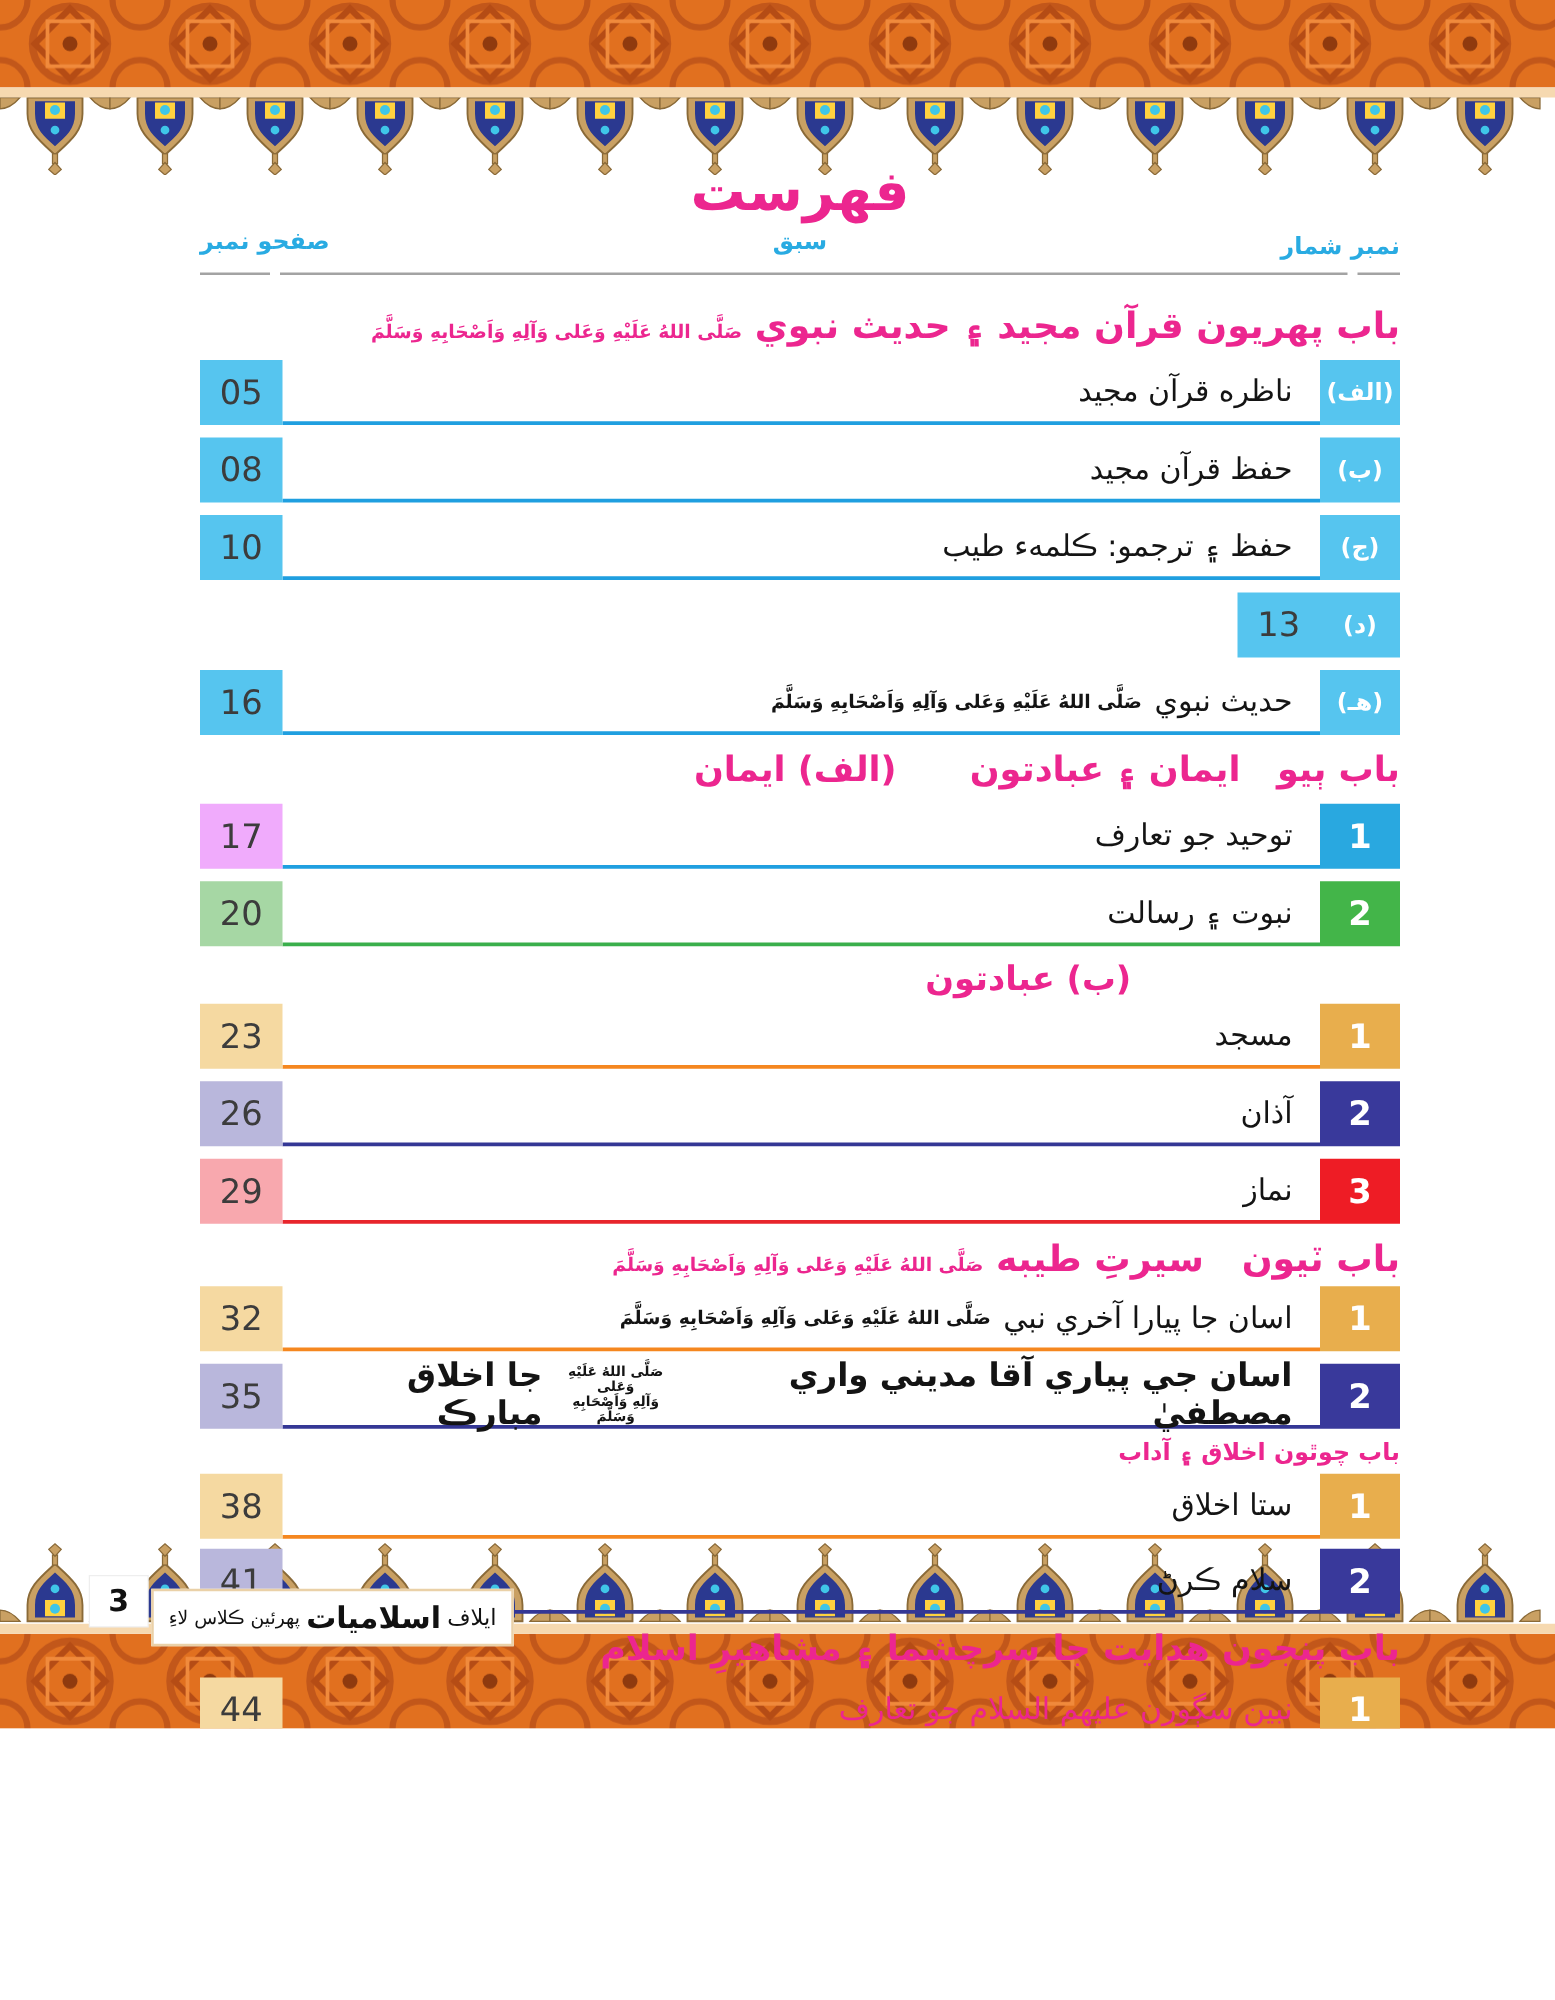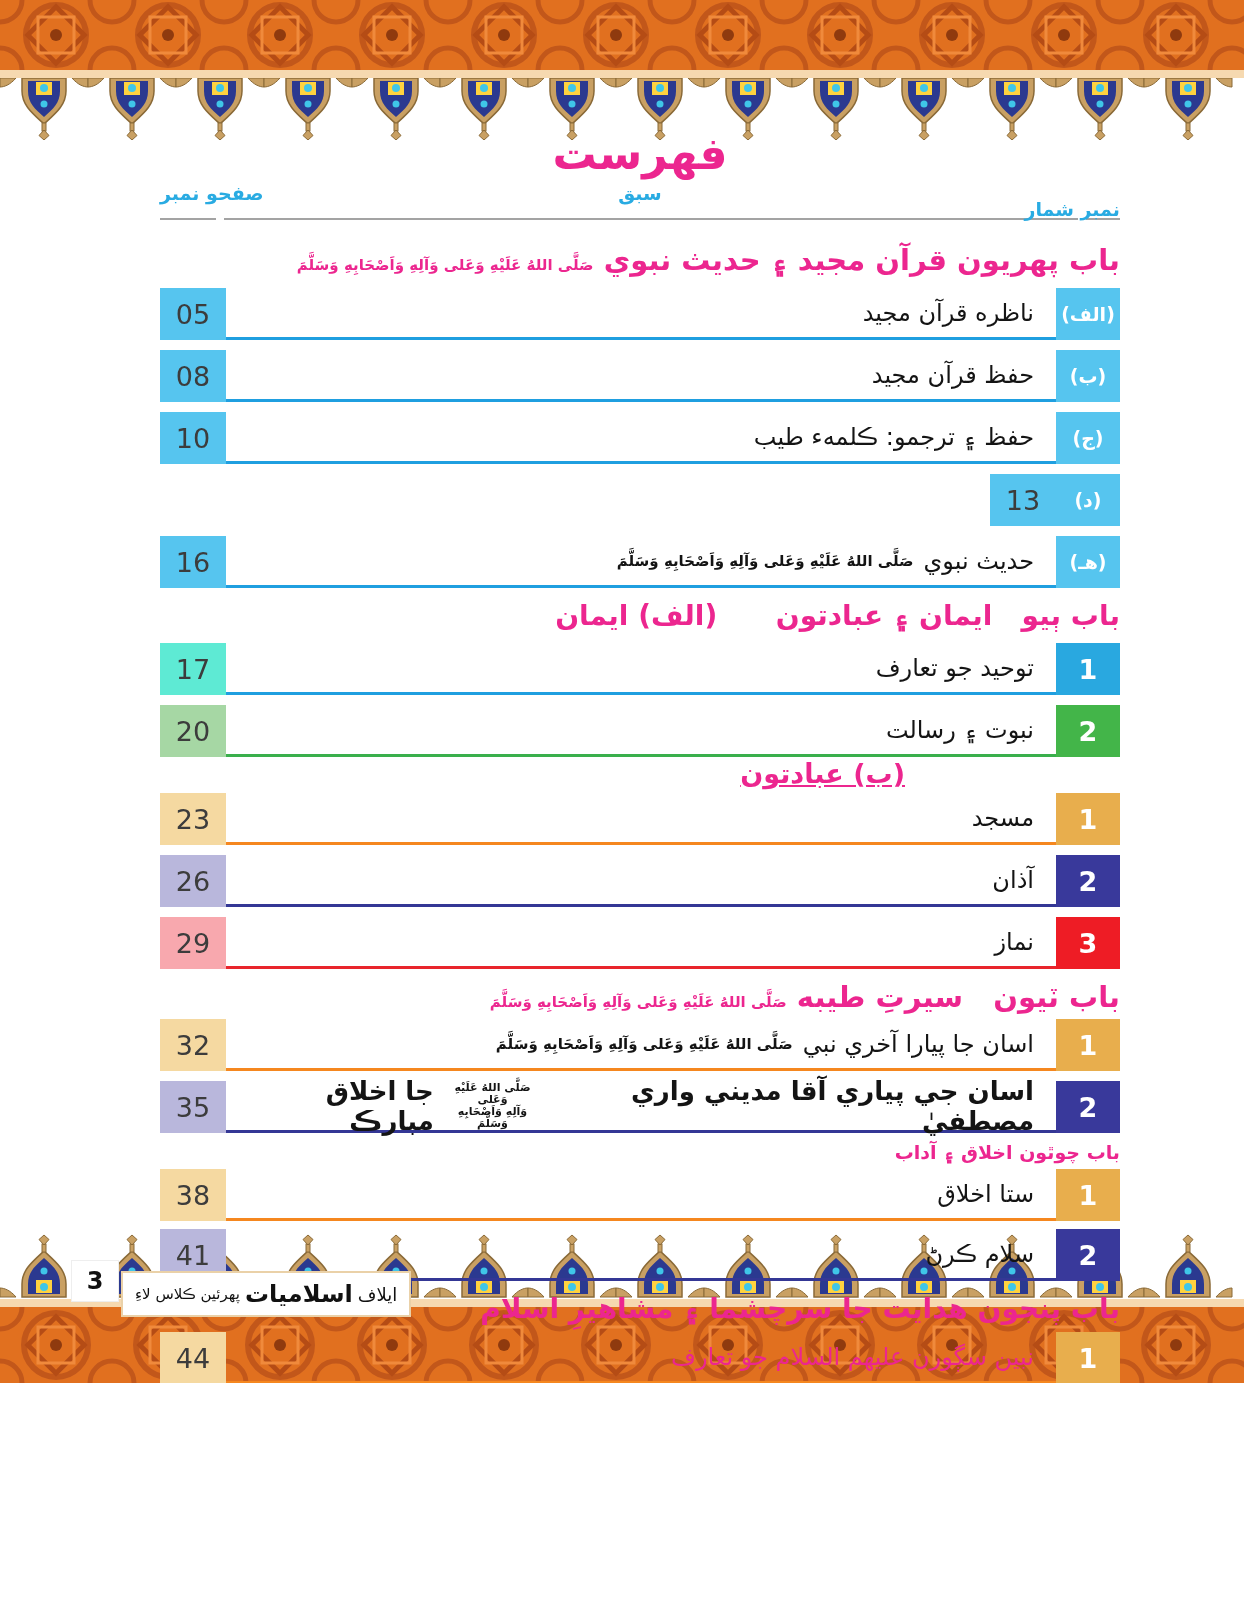--- a/index.html
+++ b/index.html
@@ -12,31 +12,31 @@
   .cream{height:8px;background:#f6d9b0;}
   svg.bandsvg,svg.lambsvg{display:block;}
   svg.flip{transform:scaleY(-1);}
 
   
   .content{position:absolute;top:128px;left:160px;width:960px;z-index:2;direction:rtl;}
   .doc-title{text-align:center;color:#ec268f;font-size:44px;line-height:52px;font-weight:bold;}
   .cols{position:relative;height:34px;margin-top:2px;color:#29abe2;font-weight:bold;font-size:19px;}
   .c-left{position:absolute;left:0;top:0;}
   .c-center{position:absolute;left:50%;top:0;transform:translateX(-50%);}
-  .c-right{position:absolute;right:0;top:16px;}
+  .c-right{position:absolute;right:0;top:4px;}
   .rule{direction:ltr;display:flex;gap:8px;margin-top:2px;}
   .rule i{display:block;height:2px;background:#a3a3a3;}
   .rule .r1{width:56px;}.rule .r2{flex:1;}.rule .r3{width:34px;}
 
   .ch{color:#ec268f;font-weight:bold;text-align:right;line-height:1.25;}
   .ch span{white-space:pre-wrap;}
   .ch .hon{font-size:15px;font-weight:bold;}
   .ch1{margin-top:22px;font-size:29px;}
   .ch2{margin-top:10px;font-size:28px;}
-  .sub{font-size:27px;padding-right:215px;text-decoration:underline;}
+  .sub{margin-top:10px;font-size:27px;padding-right:215px;}
   .ch3{margin-top:10px;font-size:29px;}
   .ch4{margin-top:8px;font-size:19px;}
   .ch5{margin-top:10px;font-size:28px;}
 
   .row{display:flex;align-items:stretch;height:52px;margin-top:10px;}
   .row .badge{width:64px;display:flex;align-items:center;justify-content:center;
               color:#fff;font-weight:bold;font-size:27px;}
   .row .badge.letter{font-size:19px;}
   .row .mid{flex:1;display:flex;align-items:center;justify-content:flex-start;
             padding:0 22px;font-size:24px;color:#141414;border-bottom:3px solid transparent;}
@@ -44,21 +44,21 @@
             font-size:27px;color:#3c3c3c;}
   .row .hon-inline{font-size:15px;margin-right:10px;color:#141414;font-weight:bold;}
   .hon2{display:inline-flex;flex-direction:column;text-align:center;font-size:11px;
         line-height:12px;margin:0 8px;font-weight:bold;}
   .big{font-size:30px;}
   .wide{font-size:26px;font-weight:bold;}
   .pink-lesson{color:#ec268f;}
 
   
   .c-sky   .badge{background:#56c5ef;} .c-sky   .pagebox{background:#56c5ef;} .c-sky   .mid{border-color:#1f9fe0;}
-  .c-blue  .badge{background:#29a8e0;} .c-blue  .pagebox{background:#5eead4;} .c-blue  .mid{border-color:#1f9fe0;}
+  .c-blue  .badge{background:#29a8e0;} .c-blue  .pagebox{background:#f0abfc;} .c-blue  .mid{border-color:#1f9fe0;}
   .c-green .badge{background:#43b549;} .c-green .pagebox{background:#a6d7a4;} .c-green .mid{border-color:#3aaf4c;}
   .c-orange .badge{background:#e8ae4d;} .c-orange .pagebox{background:#f5d9a1;} .c-orange .mid{border-color:#f5871f;}
   .c-indigo .badge{background:#39399b;} .c-indigo .pagebox{background:#b9b7dc;} .c-indigo .mid{border-color:#343795;}
   .c-red   .badge{background:#ee1c25;} .c-red   .pagebox{background:#f8a8ae;} .c-red   .mid{border-color:#e8252c;}
   .c-tan   .pagebox{background:#f9a8d4;}
   .model{margin-top:6px;}
   .model .mid{border-bottom:none;padding-right:190px;padding-left:32px;}
   .model-title{color:#ec268f;font-weight:bold;font-size:30px;}
 
   

